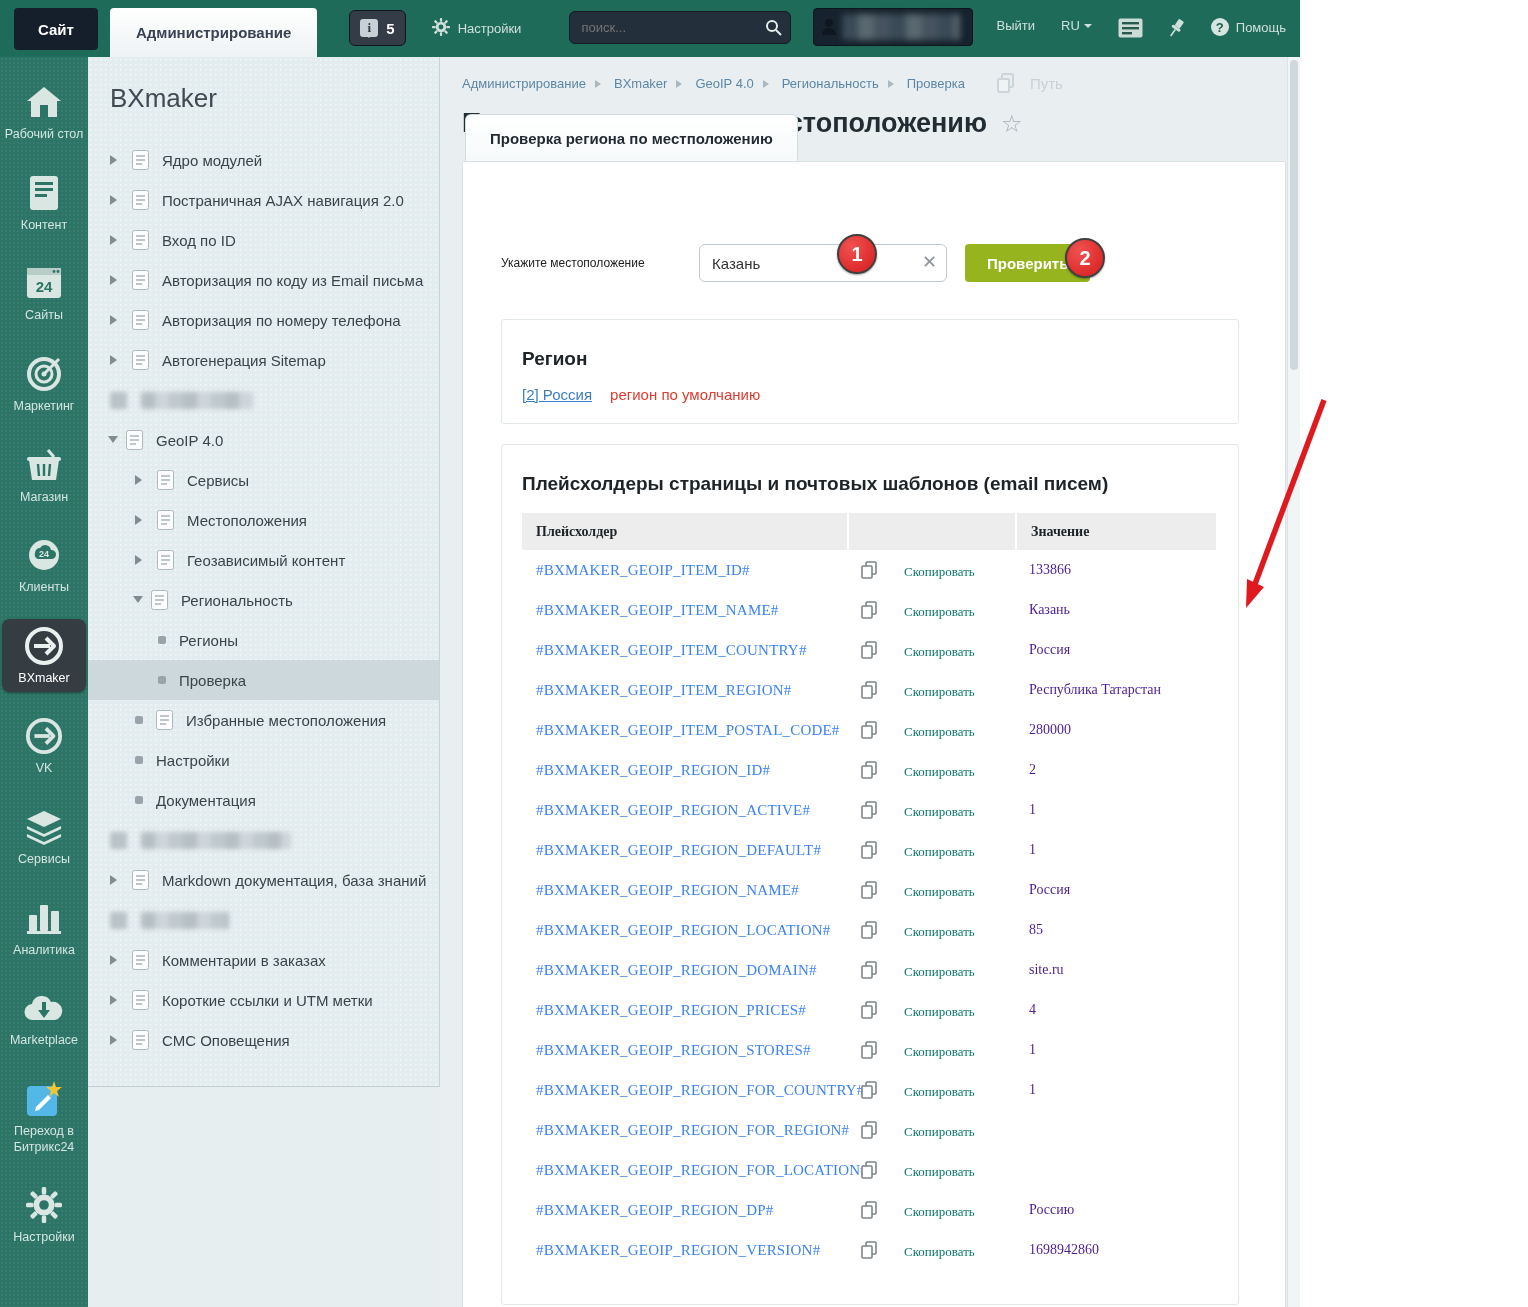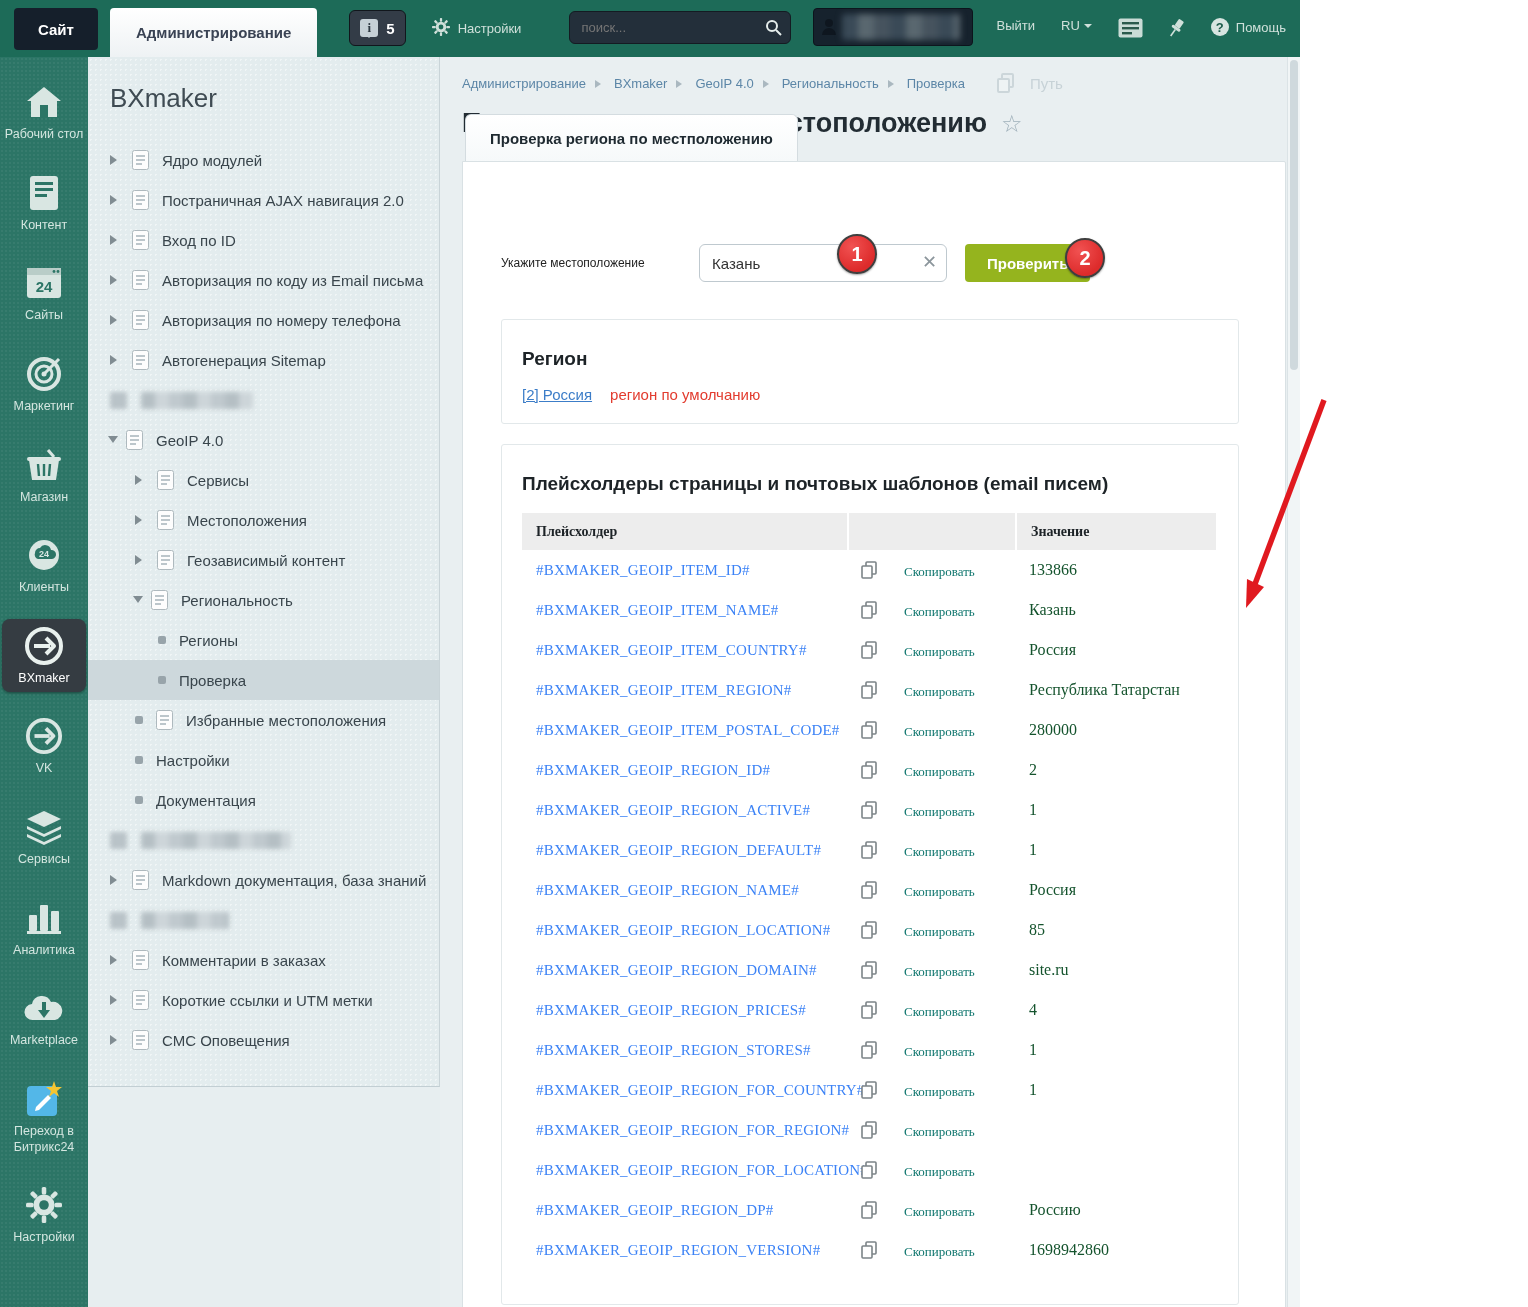--- a/index.html
+++ b/index.html
@@ -110,21 +110,21 @@
 
   .phbox { margin-top:20px; padding-bottom:34px; }
   .ptable { margin-top:18px; width:694px; }
   .prow { display:grid; grid-template-columns:325px 168px 201px; align-items:center; min-height:40px;font-family:Liberation Serif, serif; }
   .phead { min-height:37px; }
   .phead > div { background:#ededed; height:37px; display:flex; align-items:center; font-size:14px; font-weight:bold;
     color:#1d2327; padding:0 14px; }
   .phead > div + div { border-left:2px solid #fff; }
   .c-ph { font-size:15px; color:#3b82f6; padding:0 14px; letter-spacing:.2px; }
   .c-copy { display:flex; align-items:flex-end; gap:27px; font-size:13px; color:#0f766e; padding:0 14px; cursor:pointer; }
-  .c-val { font-size:16px; color:#14532d; padding:0 14px; }
+  .c-val { font-size:14px; color:#4c1d95; padding:0 14px; }
 
   .arrow-svg { position:absolute; left:760px; top:330px; pointer-events:none; z-index:4; }
   .scrolltrack { position:absolute; right:0; top:57px; width:13px; height:1250px; background:#f1f5f6; border-left:1px solid #dbe3e6; }
   .scrollthumb { position:absolute; left:2px; right:2px; top:3px; height:310px; background:#cfd9dd; border-radius:5px; }
 </style>
 </head>
 <body>
 
 <div class="page">
 

